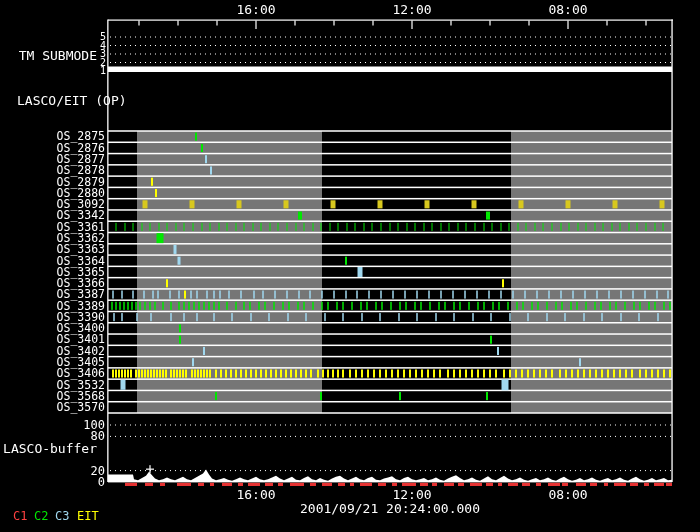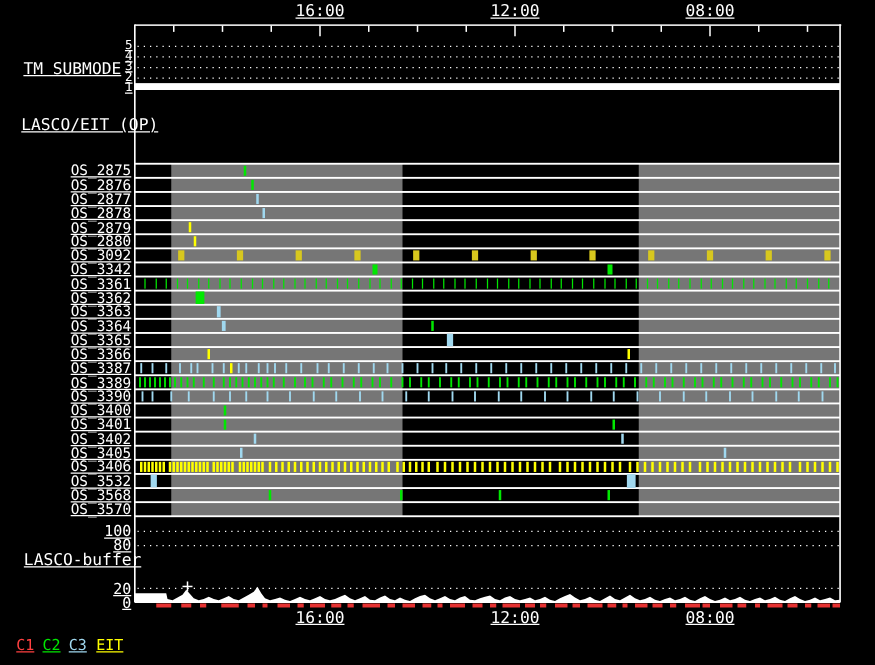--- a/index.html
+++ b/index.html
@@ -1,18 +1,18 @@
 <!DOCTYPE html>
 <html><head>
 <meta charset="utf-8">
 <style>
   html,body{margin:0;padding:0;background:#000;}
   #screen{position:relative;width:700px;height:532px;background:#000;overflow:hidden;
           font-family:"DejaVu Sans Mono",monospace;color:#fff;}
-  #screen div{position:absolute;line-height:1.05;white-space:pre;text-decoration:underline;}
+  #screen div{position:absolute;line-height:1.05;white-space:pre;}
   .rlabel{text-align:right;}
   .clabel{text-align:center;}
   svg{position:absolute;left:0;top:0;}
 </style>
 </head>
 <body>
 
 <div id="screen">
   <svg id="plot" width="700" height="532" viewBox="0 0 700 532">
       <rect x="137" y="131" width="185" height="282" fill="#767676"></rect>
@@ -488,16 +488,17 @@
       <rect x="528.4" y="20.5" width="1.2" height="5" fill="#fff"></rect>
       <rect x="567.4" y="20.5" width="1.2" height="8.5" fill="#fff"></rect>
       <rect x="606.4" y="20.5" width="1.2" height="5" fill="#fff"></rect>
       <rect x="645.4" y="20.5" width="1.2" height="5" fill="#fff"></rect>
       <rect x="107.2" y="19.5" width="1.3" height="462.5" fill="#fff"></rect>
       <rect x="671.4" y="19.5" width="1.3" height="462.5" fill="#fff"></rect>
     </svg>
 
   <div class="rlabel" style="left:0;top:49px;width:97px;font-size:13px">TM SUBMODE</div>
   <div class="rlabel" style="left:17px;top:94px;width:101px;font-size:13px">LASCO/EIT (OP)</div>
-  <div class="rlabel" style="left:16px;top:442px;width:97px;font-size:13px">LASCO-buffer</div>
+  <div class="rlabel" style="left:0;top:442px;width:97px;font-size:13px">LASCO-buffer</div>
+  <div class="clabel" style="left:270px;top:502px;width:240px;font-size:13px">2001/09/21 20:24:00.000</div>
 
   <div id="gen-labels"><div class="clabel" style="left: 226px; top: 3px; width: 60px; font-size: 13px;">16:00</div><div class="clabel" style="left: 382px; top: 3px; width: 60px; font-size: 13px;">12:00</div><div class="clabel" style="left: 538px; top: 3px; width: 60px; font-size: 13px;">08:00</div><div class="clabel" style="left: 226px; top: 488px; width: 60px; font-size: 13px;">16:00</div><div class="clabel" style="left: 382px; top: 488px; width: 60px; font-size: 13px;">12:00</div><div class="clabel" style="left: 538px; top: 488px; width: 60px; font-size: 13px;">08:00</div><div class="rlabel" style="left: 0px; top: 32px; width: 106px; font-size: 10px;">5</div><div class="rlabel" style="left: 0px; top: 40.5px; width: 106px; font-size: 10px;">4</div><div class="rlabel" style="left: 0px; top: 49px; width: 106px; font-size: 10px;">3</div><div class="rlabel" style="left: 0px; top: 57.5px; width: 106px; font-size: 10px;">2</div><div class="rlabel" style="left: 0px; top: 66px; width: 106px; font-size: 10px;">1</div><div class="rlabel" style="left: 0px; top: 130.44px; width: 105px; font-size: 11.5px;">OS_2875</div><div class="rlabel" style="left: 0px; top: 141.72px; width: 105px; font-size: 11.5px;">OS_2876</div><div class="rlabel" style="left: 0px; top: 153px; width: 105px; font-size: 11.5px;">OS_2877</div><div class="rlabel" style="left: 0px; top: 164.28px; width: 105px; font-size: 11.5px;">OS_2878</div><div class="rlabel" style="left: 0px; top: 175.56px; width: 105px; font-size: 11.5px;">OS_2879</div><div class="rlabel" style="left: 0px; top: 186.84px; width: 105px; font-size: 11.5px;">OS_2880</div><div class="rlabel" style="left: 0px; top: 198.12px; width: 105px; font-size: 11.5px;">OS_3092</div><div class="rlabel" style="left: 0px; top: 209.4px; width: 105px; font-size: 11.5px;">OS_3342</div><div class="rlabel" style="left: 0px; top: 220.68px; width: 105px; font-size: 11.5px;">OS_3361</div><div class="rlabel" style="left: 0px; top: 231.96px; width: 105px; font-size: 11.5px;">OS_3362</div><div class="rlabel" style="left: 0px; top: 243.24px; width: 105px; font-size: 11.5px;">OS_3363</div><div class="rlabel" style="left: 0px; top: 254.52px; width: 105px; font-size: 11.5px;">OS_3364</div><div class="rlabel" style="left: 0px; top: 265.8px; width: 105px; font-size: 11.5px;">OS_3365</div><div class="rlabel" style="left: 0px; top: 277.08px; width: 105px; font-size: 11.5px;">OS_3366</div><div class="rlabel" style="left: 0px; top: 288.36px; width: 105px; font-size: 11.5px;">OS_3387</div><div class="rlabel" style="left: 0px; top: 299.64px; width: 105px; font-size: 11.5px;">OS_3389</div><div class="rlabel" style="left: 0px; top: 310.92px; width: 105px; font-size: 11.5px;">OS_3390</div><div class="rlabel" style="left: 0px; top: 322.2px; width: 105px; font-size: 11.5px;">OS_3400</div><div class="rlabel" style="left: 0px; top: 333.48px; width: 105px; font-size: 11.5px;">OS_3401</div><div class="rlabel" style="left: 0px; top: 344.76px; width: 105px; font-size: 11.5px;">OS_3402</div><div class="rlabel" style="left: 0px; top: 356.04px; width: 105px; font-size: 11.5px;">OS_3405</div><div class="rlabel" style="left: 0px; top: 367.32px; width: 105px; font-size: 11.5px;">OS_3406</div><div class="rlabel" style="left: 0px; top: 378.6px; width: 105px; font-size: 11.5px;">OS_3532</div><div class="rlabel" style="left: 0px; top: 389.88px; width: 105px; font-size: 11.5px;">OS_3568</div><div class="rlabel" style="left: 0px; top: 401.16px; width: 105px; font-size: 11.5px;">OS_3570</div><div class="rlabel" style="left: 0px; top: 419px; width: 105px; font-size: 12px;">100</div><div class="rlabel" style="left: 0px; top: 430.4px; width: 105px; font-size: 12px;">80</div><div class="rlabel" style="left: 0px; top: 464.6px; width: 105px; font-size: 12px;">20</div><div class="rlabel" style="left: 0px; top: 476px; width: 105px; font-size: 12px;">0</div><div class="" style="left: 13px; top: 510px; font-size: 12px; color: rgb(255, 64, 64);">C1</div><div class="" style="left: 34px; top: 510px; font-size: 12px; color: rgb(0, 232, 0);">C2</div><div class="" style="left: 55px; top: 510px; font-size: 12px; color: rgb(160, 216, 239);">C3</div><div class="" style="left: 77px; top: 510px; font-size: 12px; color: rgb(255, 255, 0);">EIT</div></div>
 </div>
 
 </body></html>

